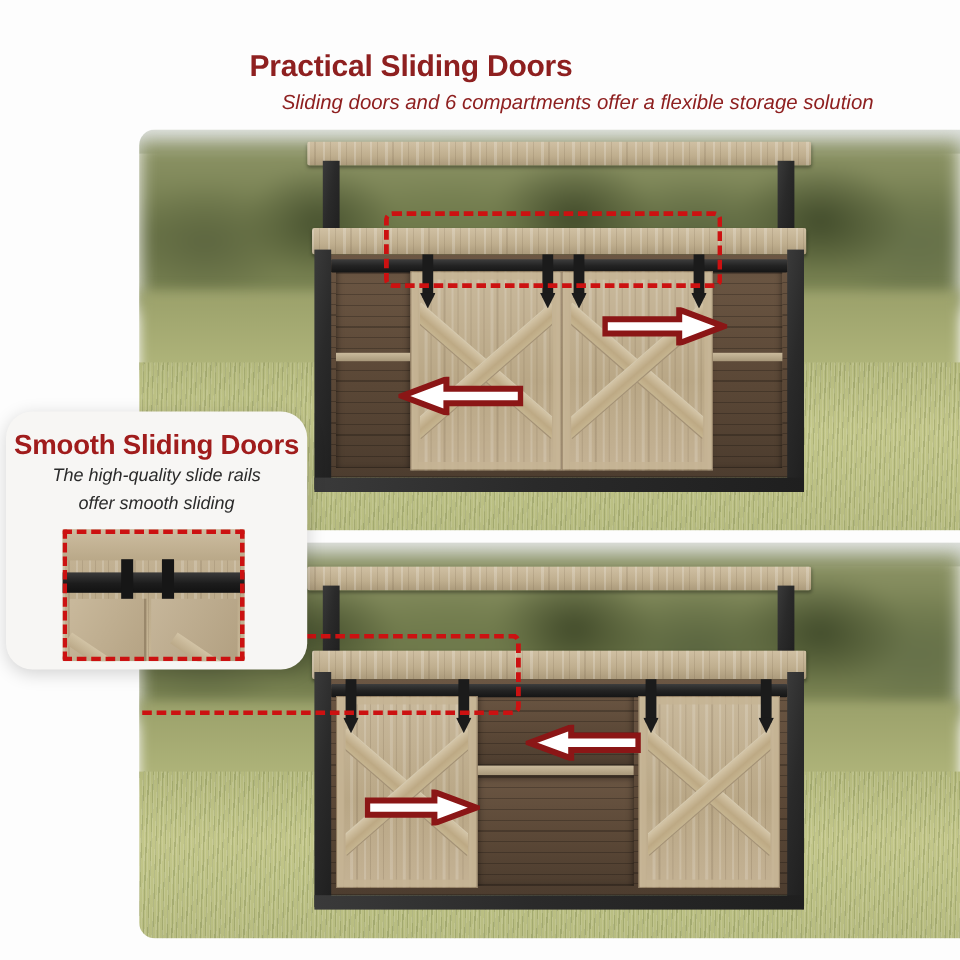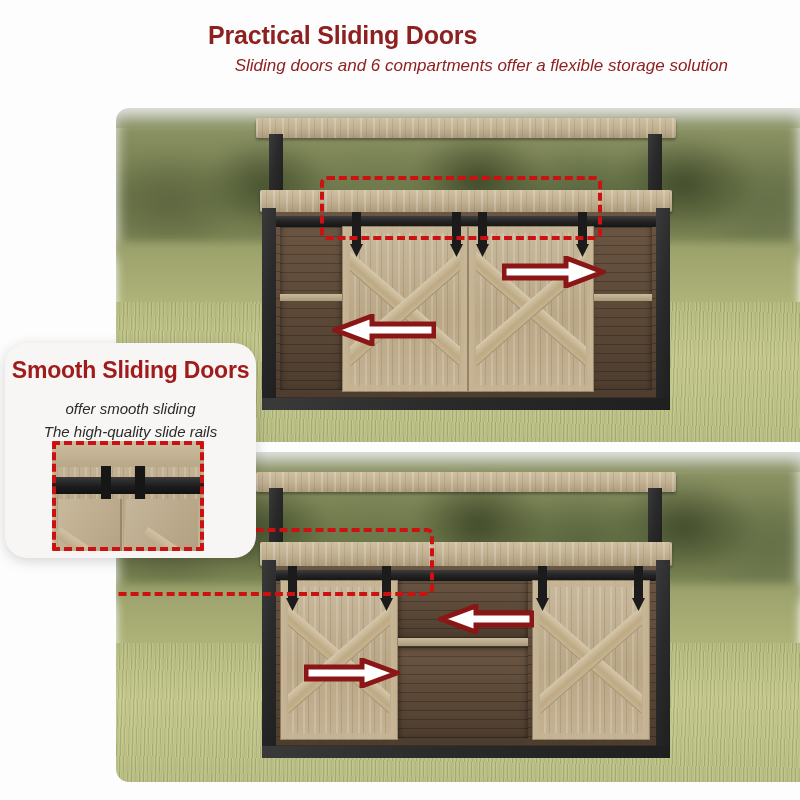--- a/index.html
+++ b/index.html
@@ -4,21 +4,21 @@
 <style>
   html,body{margin:0;padding:0;}
   body{
     width:800px;height:800px;overflow:hidden;position:relative;
     background:#ffffff;
     font-family:"Liberation Sans","DejaVu Sans",sans-serif;
   }
   .stage{position:absolute;inset:0;background:#fdfdfd;}
 
   
-  .header{position:absolute;left:208px;top:21px;width:520px;}
+  .header{position:absolute;left:208px;top:41px;width:520px;}
   .header h1{
     margin:0;font-size:25px;font-weight:700;letter-spacing:-0.2px;
     color:#8e2020;line-height:1.15;
   }
   .header p{
     margin:5px 0 0 0;font-size:17px;font-style:italic;font-weight:400;
     color:#8e2020;line-height:1.26;text-align:right;
   }
 
   
@@ -106,21 +106,21 @@
   .arrow svg{display:block;}
 
   
   .callout{
     position:absolute;left:5px;top:343px;width:251px;height:215px;
     background:#f7f6f4;border-radius:22px;
     box-shadow:0 3px 14px rgba(0,0,0,.17);
     overflow:hidden;
   }
   .callout h2{
-    margin:14px 0 16px 0;text-align:center;font-size:23px;font-weight:700;
+    margin:14px 0 4px 0;text-align:center;font-size:23px;font-weight:700;
     color:#a01c1c;letter-spacing:-0.2px;
   }
   .callout .sub{
     margin:4px 8px 0 8px;text-align:center;font-size:15px;font-style:italic;
     color:#2b2b2b;line-height:1.24;
   }
   .inset-photo{
     position:absolute;left:47px;top:98px;width:152px;height:110px;
     overflow:hidden;
   }
@@ -255,22 +255,22 @@
     </div>
     <div class="arrow" style="left:322px;top:152px;width:96px;height:30px;">
       <svg width="96" height="30" viewBox="0 0 96 30">
         <polygon points="94,9 38,9 38,2 3,15 38,28 38,21 94,21" fill="#ffffff" stroke="#8b1616" stroke-width="5" stroke-linejoin="miter"></polygon>
       </svg>
     </div>
   </div>
 
   <div class="callout">
     <h2>Smooth Sliding Doors</h2>
+    <div class="sub">The high-quality slide rails</div>
     <div class="sub">offer smooth sliding</div>
-    <div class="sub">The high-quality slide rails</div>
 
     <div class="inset-photo">
       <div class="mini-wood"></div>
 
       <div style="position:absolute;left:0;top:0;width:100%;height:26px;
                   background:linear-gradient(#cdbda0,#b9a888);"></div>
 
       <div style="position:absolute;left:0;top:36px;width:100%;height:17px;
                   background:linear-gradient(#3a3a3a,#1c1c1c 55%,#121212);"></div>
 

